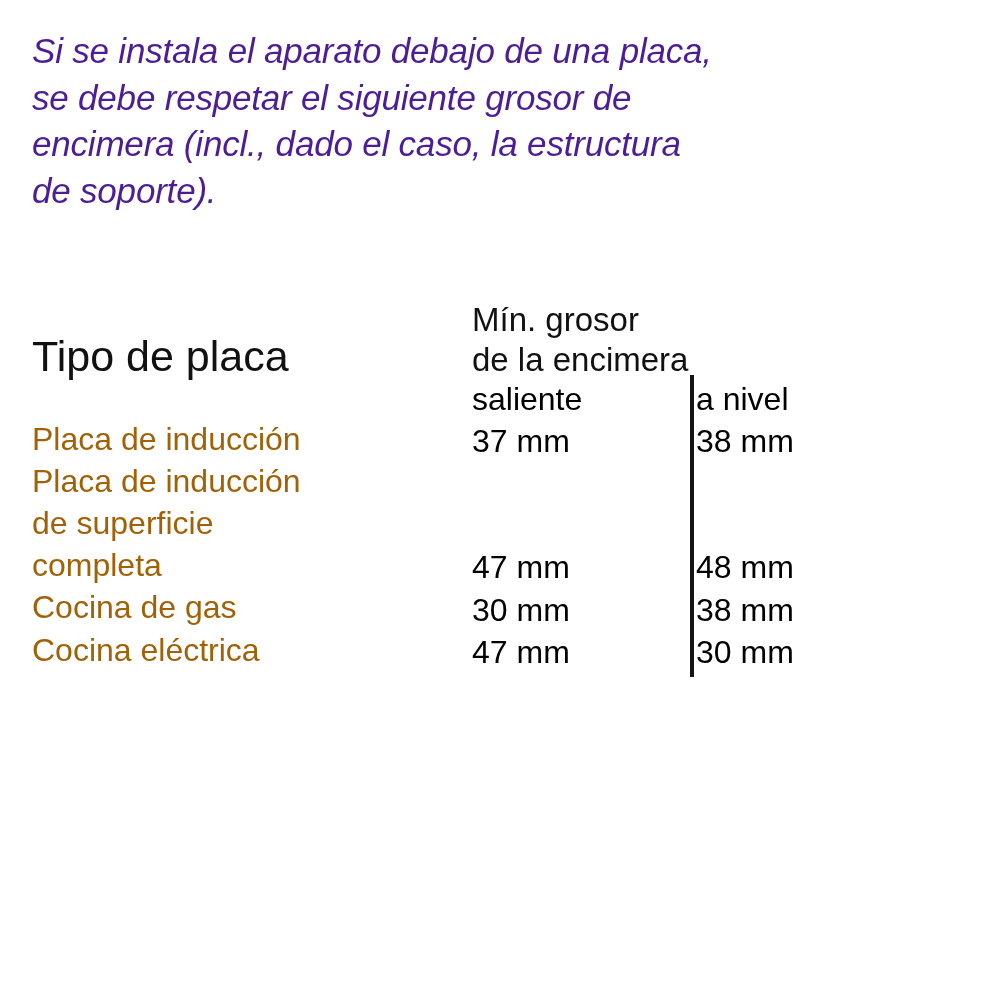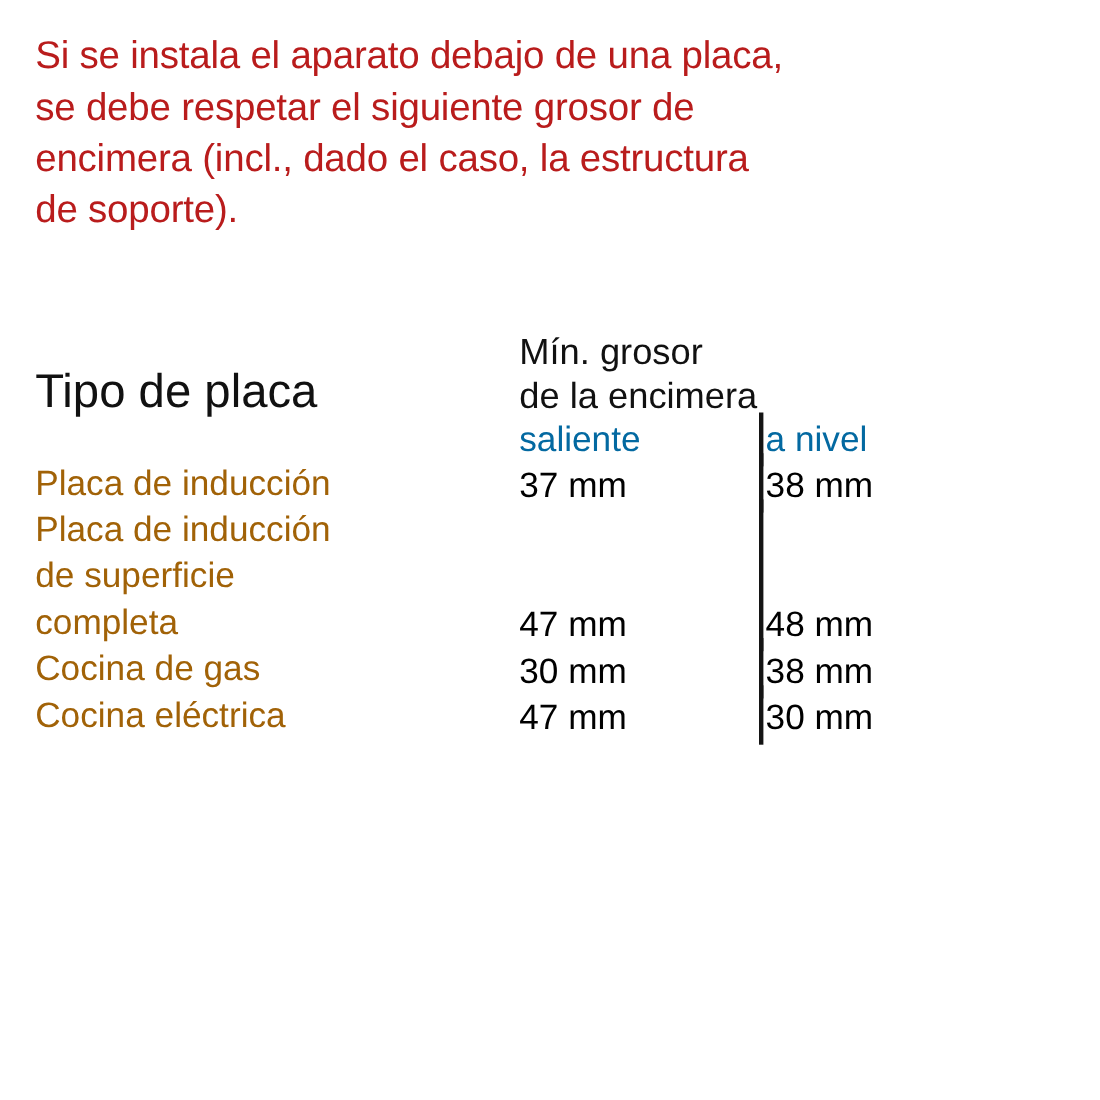--- a/index.html
+++ b/index.html
@@ -22,22 +22,23 @@
     width: 1000px;
     height: 1000px;
     box-sizing: border-box;
     padding: 28px 32px;
   }
 
   .intro {
     font-size: 35px;
     line-height: 1.33;
     letter-spacing: -0.2px;
-    color: #b91c1c;
+    color: #4c1d95;
     max-width: 930px;
+    font-style: italic;
   }
   .intro-line {
     display: block;
     white-space: nowrap;
   }
 
   .table-wrap {
     position: absolute;
     left: 32px;
     top: 300px;
@@ -73,21 +74,21 @@
     font-weight: bold;
     color: #111;
     text-align: center;
     line-height: 1.22;
     padding-bottom: 8px;
   }
   .hdr-span .l1, .hdr-span .l2 { display: block; white-space: nowrap; }
 
   .subhdr {
     font-size: 32px;
-    color: #0369a1;
+    color: #000000;
     text-align: center;
     padding-top: 18px;
     padding-bottom: 10px;
     white-space: nowrap;
   }
 
   .rowlabel {
     font-size: 32px;
     color: #a16207;
     line-height: 1.32;

